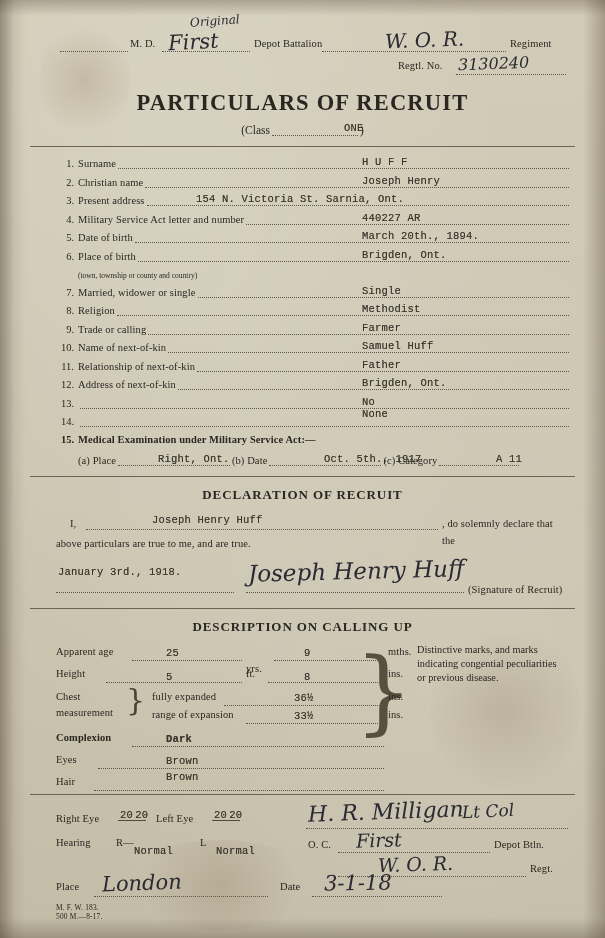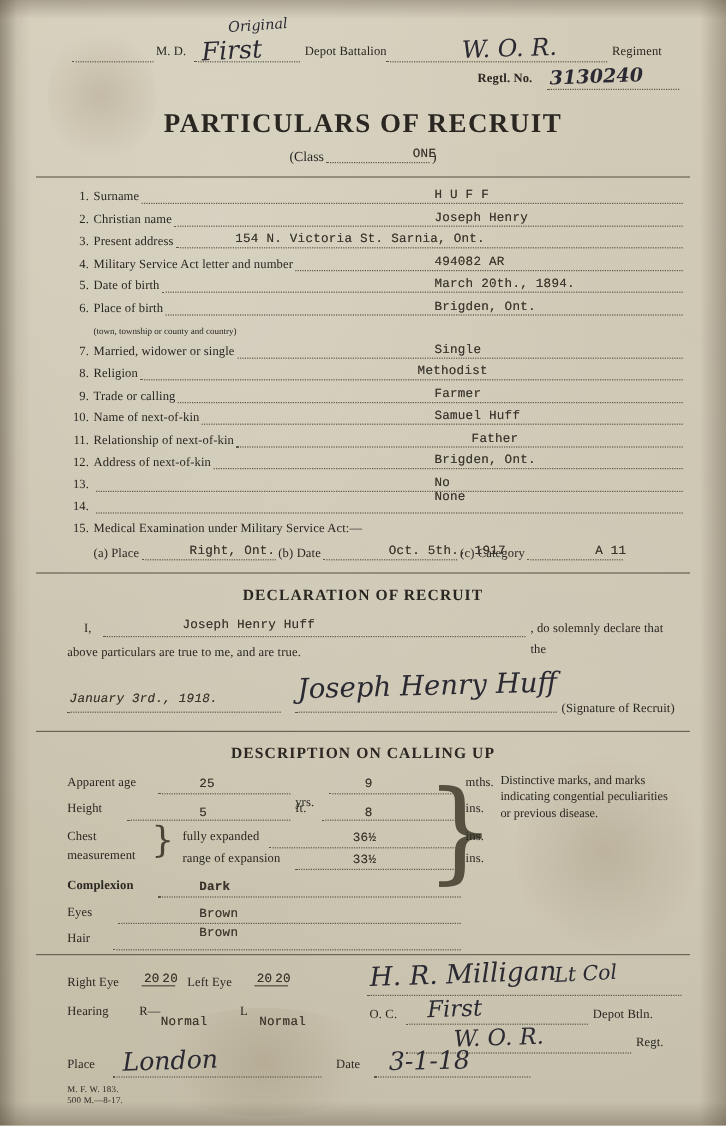--- a/index.html
+++ b/index.html
@@ -155,21 +155,21 @@
     <span class="hline" style="left:30px;top:24px;width:68px;"></span>
     <span class="hline" style="left:132px;top:24px;width:88px;"></span>
     <span class="hand" style="left:138px;top:4px;font-size:21px;transform:rotate(-3deg);">First</span>
     <span class="hand" style="left:160px;top:-12px;font-size:12px;transform:rotate(-4deg);">Original</span>
     <span class="lbl" style="left:224px;top:12px;">Depot Battalion</span>
     <span class="hline" style="left:292px;top:24px;width:184px;"></span>
     <span class="hand" style="left:355px;top:2px;font-size:20px;transform:rotate(-2deg);">W. O. R.</span>
     <span class="lbl" style="left:480px;top:12px;">Regiment</span>
   </div>
 
-  <div style="position:relative;height:22px;font-weight:bold;">
+  <div style="position:relative;height:22px;">
     <span class="lbl" style="position:absolute;left:368px;top:4px;">Regtl. No.</span>
     <span class="hline" style="left:426px;top:17px;width:110px;"></span>
     <span class="hand" style="left:428px;top:-2px;font-size:16px;transform:rotate(-2deg);">3130240</span>
   </div>
 
   <div class="title">PARTICULARS OF RECRUIT</div>
 
   <div class="classline">
     <span>(Class</span><span class="u"></span><span>)</span>
     <span class="typed" style="left:286px;bottom:2px;padding-left:28px;">ONE</span>
@@ -197,21 +197,21 @@
       <span class="num">3.</span>
       <span class="lbl">Present address</span>
       <span class="dots"></span>
       <span class="typed" style="left:140px;">154 N. Victoria St. Sarnia, Ont.</span>
     </div>
 
     <div class="row">
       <span class="num">4.</span>
       <span class="lbl">Military Service Act letter and number</span>
       <span class="dots"></span>
-      <span class="typed" style="left:306px;">494082  AR</span>
+      <span class="typed" style="left:306px;">440227  AR</span>
     </div>
 
     <div class="row">
       <span class="num">5.</span>
       <span class="lbl">Date of birth</span>
       <span class="dots"></span>
       <span class="typed" style="left:306px;">March 20th., 1894.</span>
     </div>
 
     <div class="row" style="margin-bottom:2px;">
@@ -228,42 +228,42 @@
       <span class="num">7.</span>
       <span class="lbl">Married, widower or single</span>
       <span class="dots"></span>
       <span class="typed" style="left:306px;">Single</span>
     </div>
 
     <div class="row">
       <span class="num">8.</span>
       <span class="lbl">Religion</span>
       <span class="dots"></span>
-      <span class="typed" style="left:292px;">Methodist</span>
+      <span class="typed" style="left:306px;">Methodist</span>
     </div>
 
     <div class="row">
       <span class="num">9.</span>
       <span class="lbl">Trade or calling</span>
       <span class="dots"></span>
       <span class="typed" style="left:306px;">Farmer</span>
     </div>
 
     <div class="row">
       <span class="num">10.</span>
       <span class="lbl">Name of next-of-kin</span>
       <span class="dots"></span>
       <span class="typed" style="left:306px;">Samuel Huff</span>
     </div>
 
     <div class="row">
       <span class="num">11.</span>
       <span class="lbl">Relationship of next-of-kin</span>
       <span class="dots"></span>
-      <span class="typed" style="left:306px;margin-left:31px;">Father</span>
+      <span class="typed" style="left:306px;">Father</span>
     </div>
 
     <div class="row">
       <span class="num">12.</span>
       <span class="lbl">Address of next-of-kin</span>
       <span class="dots"></span>
       <span class="typed" style="left:306px;">Brigden, Ont.</span>
     </div>
 
     <div class="row">
@@ -271,21 +271,21 @@
       <span class="dots"></span>
       <span class="typed" style="left:306px;">No</span>
     </div>
 
     <div class="row">
       <span class="num">14.</span>
       <span class="dots"></span>
       <span class="typed" style="left:306px;bottom:7px;">None</span>
     </div>
 
-    <div class="row" style="margin-bottom:9px;">
+    <div class="row" style="margin-bottom:9px;font-weight:bold;">
       <span class="num">15.</span>
       <span class="lbl">Medical Examination under Military Service Act:—</span>
     </div>
 
     <div class="row" style="margin-left:22px;margin-bottom:4px;">
       <span class="lbl">(a) Place</span>
       <span class="dots" style="max-width:112px;flex:0 0 112px;"></span>
       <span class="lbl">(b) Date</span>
       <span class="dots" style="max-width:112px;flex:0 0 112px;"></span>
       <span class="lbl">(c) Category</span>
@@ -306,21 +306,21 @@
     <span class="typed" style="left:96px;bottom:6px;">Joseph Henry Huff</span>
     <span class="lbl" style="position:absolute;left:386px;top:4px;">, do solemnly declare that the</span>
   </div>
   <div class="declare" style="position:relative;height:20px;">
     <span class="lbl" style="position:absolute;left:0;top:0;">above particulars are true to me, and are true.</span>
   </div>
 
   <div class="declare" style="position:relative;height:36px;margin-top:10px;">
     <span class="hline" style="left:0px;top:26px;width:178px;"></span>
     <span class="hline" style="left:190px;top:26px;width:218px;"></span>
-    <span class="typed" style="left:2px;bottom:10px;font-style:italic;">January 3rd., 1918.</span>
+    <span class="typed" style="left:2px;bottom:20px;">January 3rd., 1918.</span>
     <span class="hand" style="left:192px;top:-2px;font-size:23px;transform:rotate(-1.5deg);">Joseph Henry Huff</span>
     <span class="lbl" style="position:absolute;left:412px;top:16px;">(Signature of Recruit)</span>
   </div>
 
   <div class="rule" style="margin-top:6px;"></div>
 
   <div class="sec-title">DESCRIPTION ON CALLING UP</div>
 
   <div class="desc-table" style="position:relative;height:140px;">
 

